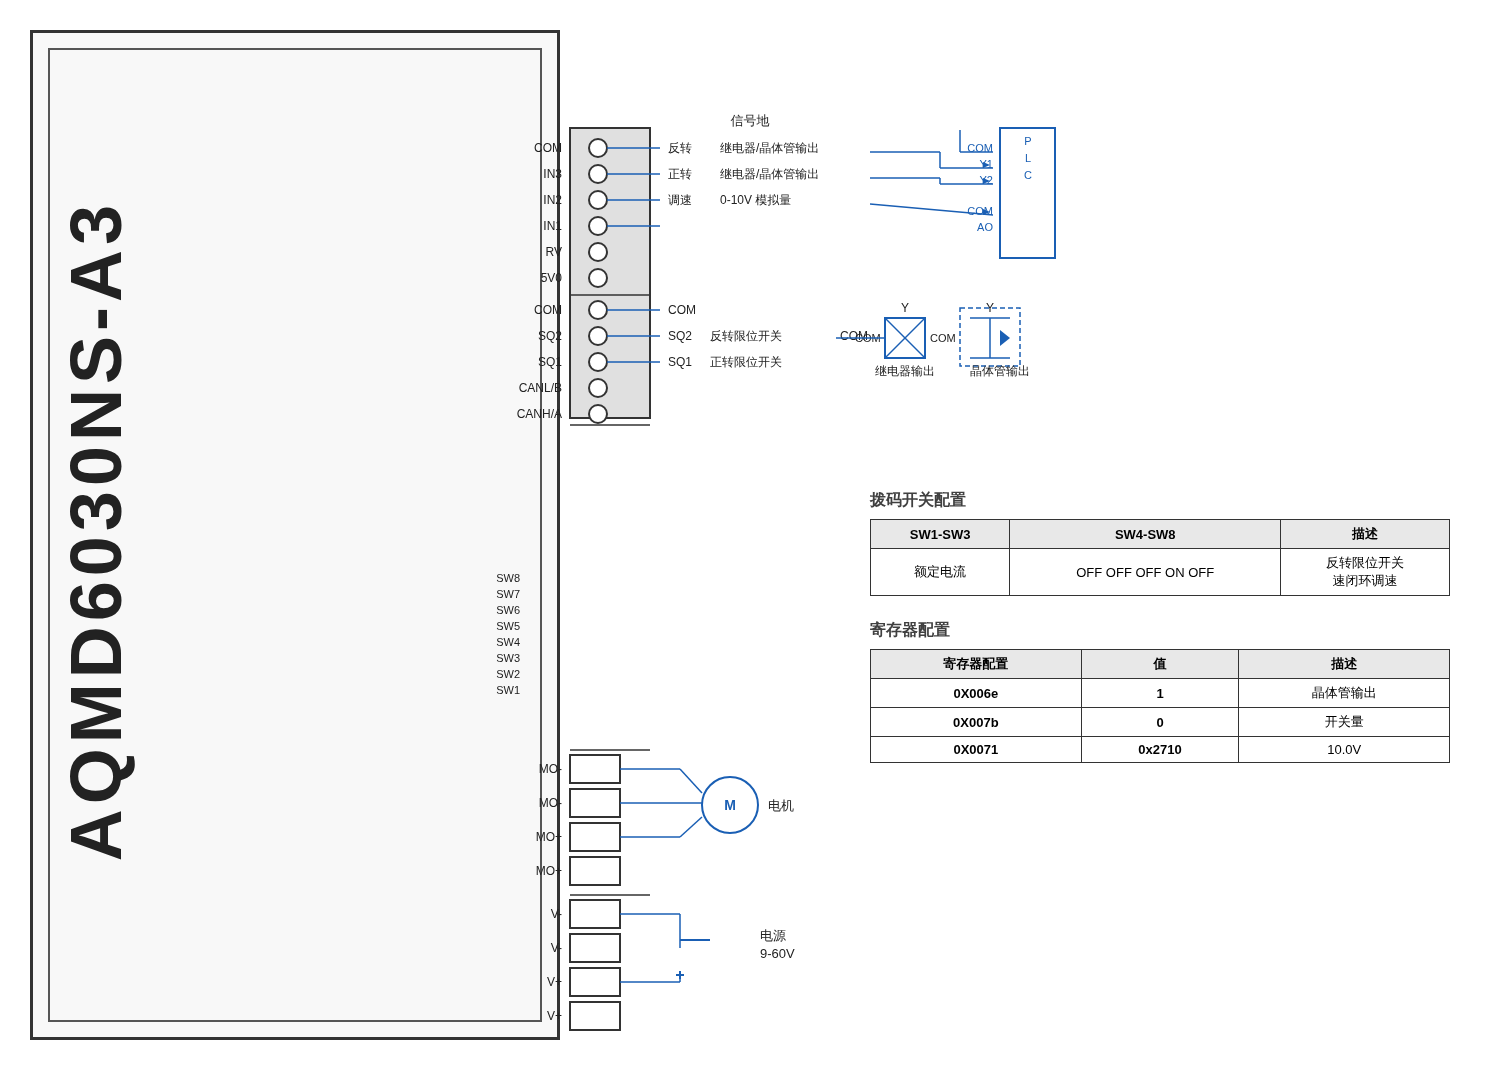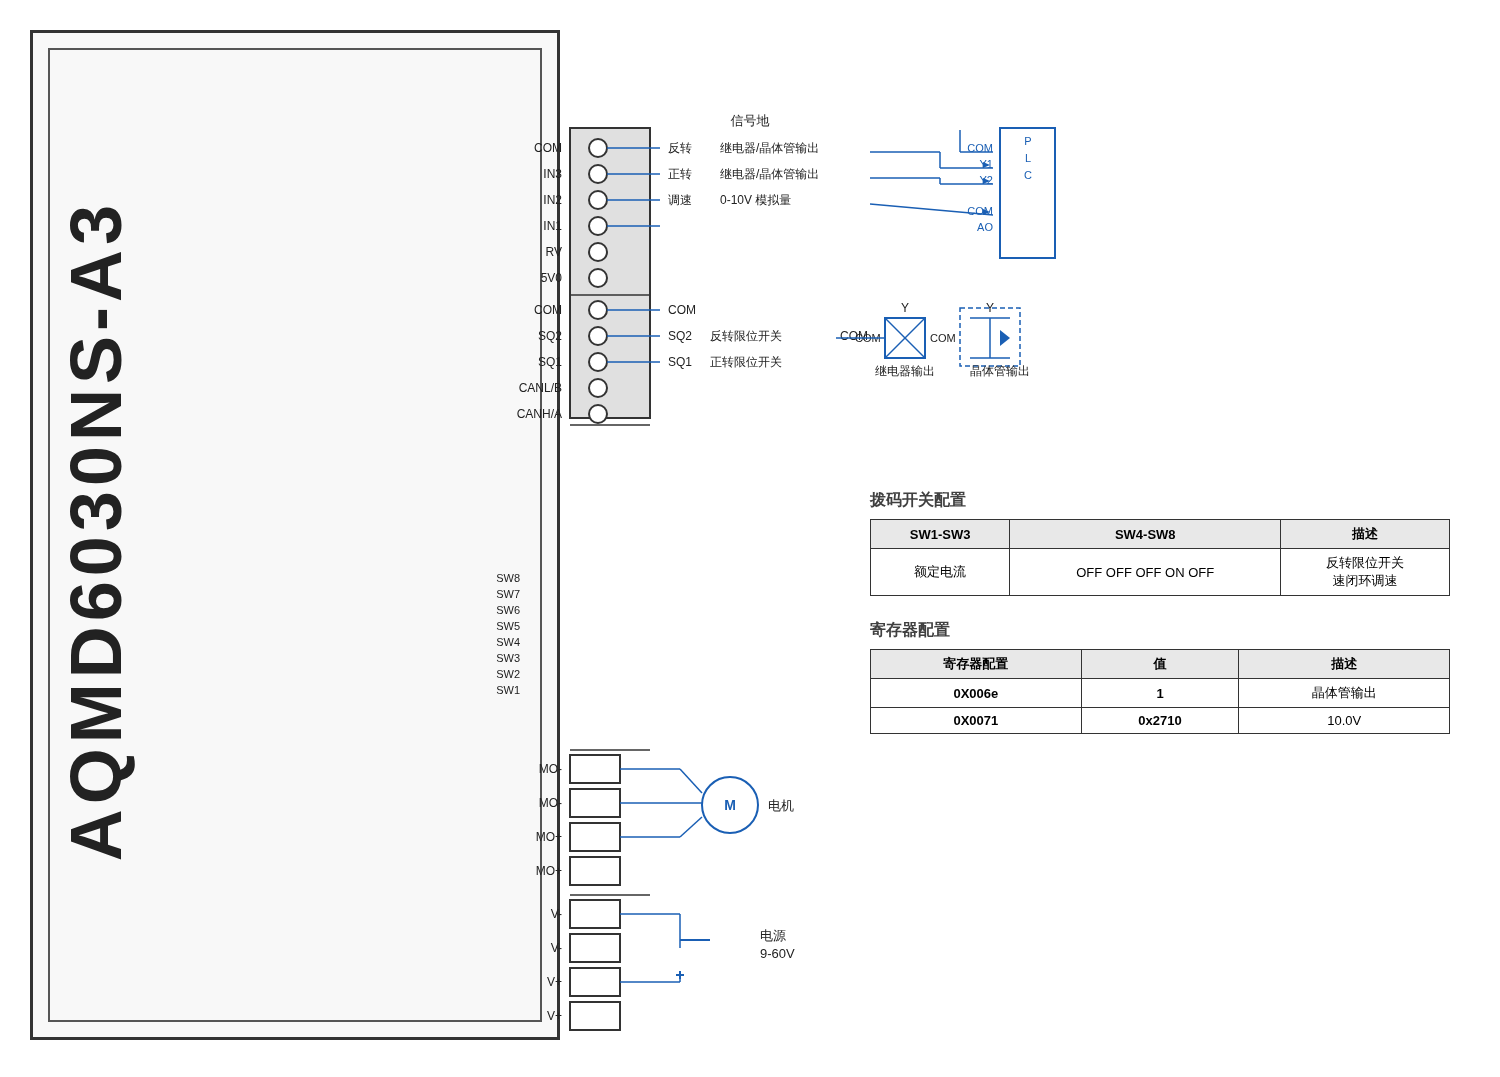--- a/index.html
+++ b/index.html
@@ -326,19 +326,24 @@
         <th>描述</th>
       </tr>
     </thead>
     <tbody id="reg-tbody">
         <tr>
       <td style="font-weight:bold">0X006e</td>
       <td style="font-weight:bold">1</td>
       <td>晶体管输出</td>
     </tr>
         <tr>
+      <td style="font-weight:bold">0X007b</td>
+      <td style="font-weight:bold">0</td>
+      <td>开关量</td>
+    </tr>
+        <tr>
       <td style="font-weight:bold">0X0071</td>
       <td style="font-weight:bold">0x2710</td>
       <td>10.0V</td>
     </tr>
       </tbody>
   </table>
 </div>
 
 </body></html>

